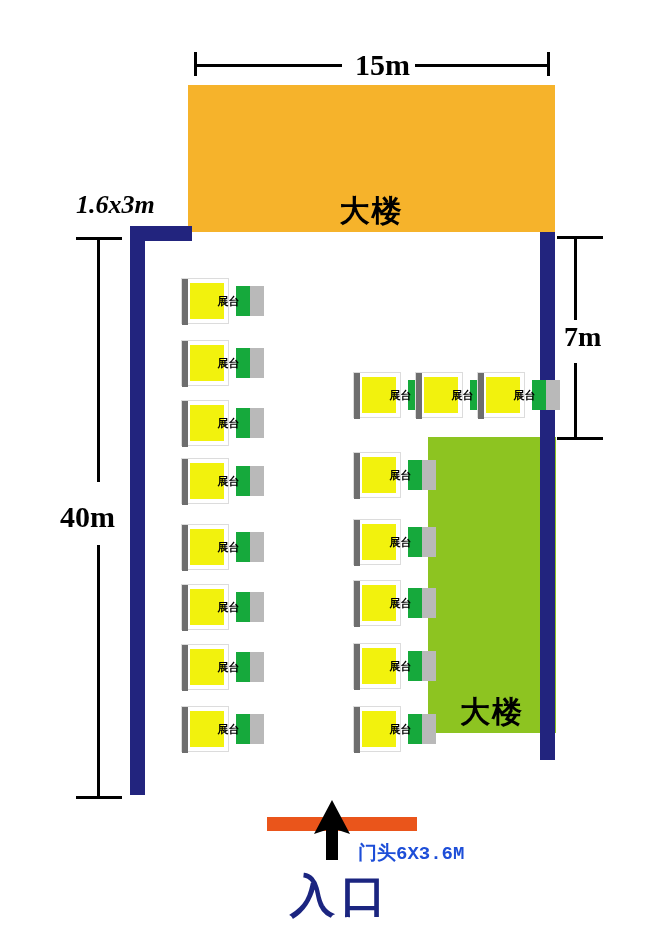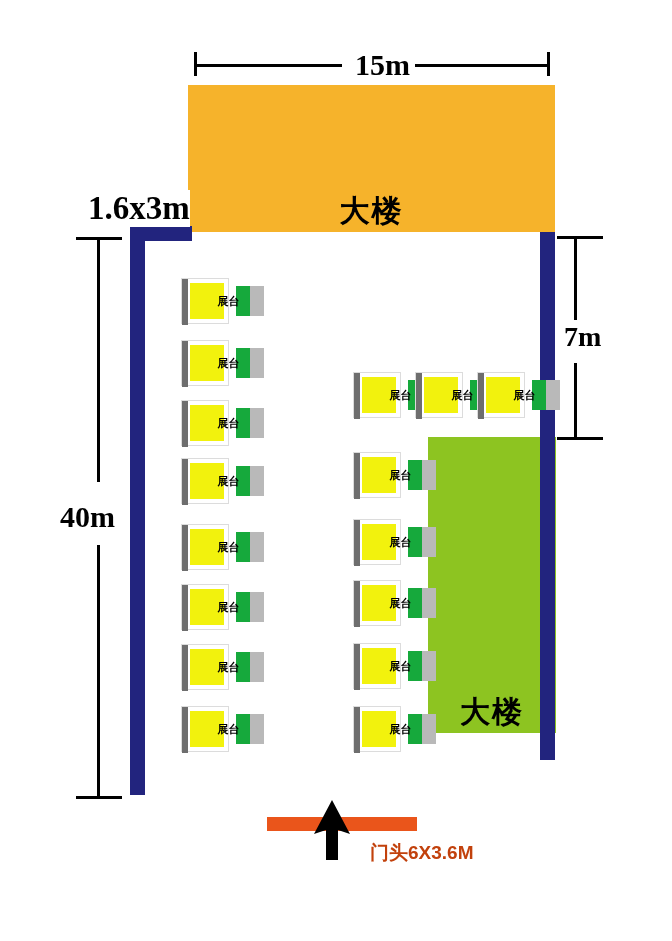--- a/index.html
+++ b/index.html
@@ -120,26 +120,25 @@
     background: #ffffff;
   }
 
   
   .gatebar {
     position: absolute;
     background: #EA551B;
   }
   .gatelabel {
     position: absolute;
-    font-family: Liberation Sans, sans-serif;
+    font-family: Liberation Mono, monospace;
     font-weight: bold;
     font-size: 19px;
-    color: #c2410c;
+    color: #1d4ed8;
     white-space: nowrap;
-    margin-left: 12px;
   }
   .entrance-text {
     position: absolute;
     font-family: "DejaVu Sans", sans-serif;
     font-weight: bold;
     font-size: 45px;
     color: #1B2580;
     letter-spacing: 6px;
     white-space: nowrap;
   }
@@ -164,21 +163,21 @@
 
   <div class="building green" style="left:428px; top:437px; width:128px; height:296px;">
     <span>大楼</span>
   </div>
 
   <div class="wall" style="left:130px; top:226px; width:62px; height:15px;"></div>
   <div class="wall" style="left:130px; top:226px; width:15px; height:569px;"></div>
 
   <div class="wall" style="left:540px; top:232px; width:15px; height:528px;"></div>
 
-  <div class="dimlabel" style="left:88px; top:190px; font-size:33px;">1.6x3m</div>
+  <div class="dimlabel" style="left:76px; top:190px; font-size:26px;font-style:italic;">1.6x3m</div>
 
   <div class="tick-h" style="left:76px; top:237px; width:46px;"></div>
   <div class="tick-h" style="left:76px; top:796px; width:46px;"></div>
   <div class="dimline-v" style="left:97px; top:237px; height:245px;"></div>
   <div class="dimline-v" style="left:97px; top:545px; height:252px;"></div>
   <div class="dimlabel" style="left:56px; top:498px; font-size:30px; padding:2px 4px;">40m</div>
 
   <div class="tick-h" style="left:557px; top:236px; width:46px;"></div>
   <div class="tick-h" style="left:557px; top:437px; width:46px;"></div>
   <div class="dimline-v" style="left:574px; top:236px; height:89px;"></div>
@@ -351,14 +350,15 @@
   <div class="gatebar" style="left:267px; top:817px; width:150px; height:14px;"></div>
 
   <div class="arrow-wrap" style="left:310px; top:800px; width:44px; height:60px;">
     <svg width="44" height="60" viewBox="0 0 44 60">
       <polygon points="22,0 40,34 28,30 28,60 16,60 16,30 4,34" fill="#000000"></polygon>
     </svg>
   </div>
 
   <div class="gatelabel" style="left:358px; top:840px;">门头6X3.6M</div>
 
+  <div class="entrance-text" style="left:290px; top:866px;">入口</div>
 
 </div>
 
 </body></html>

